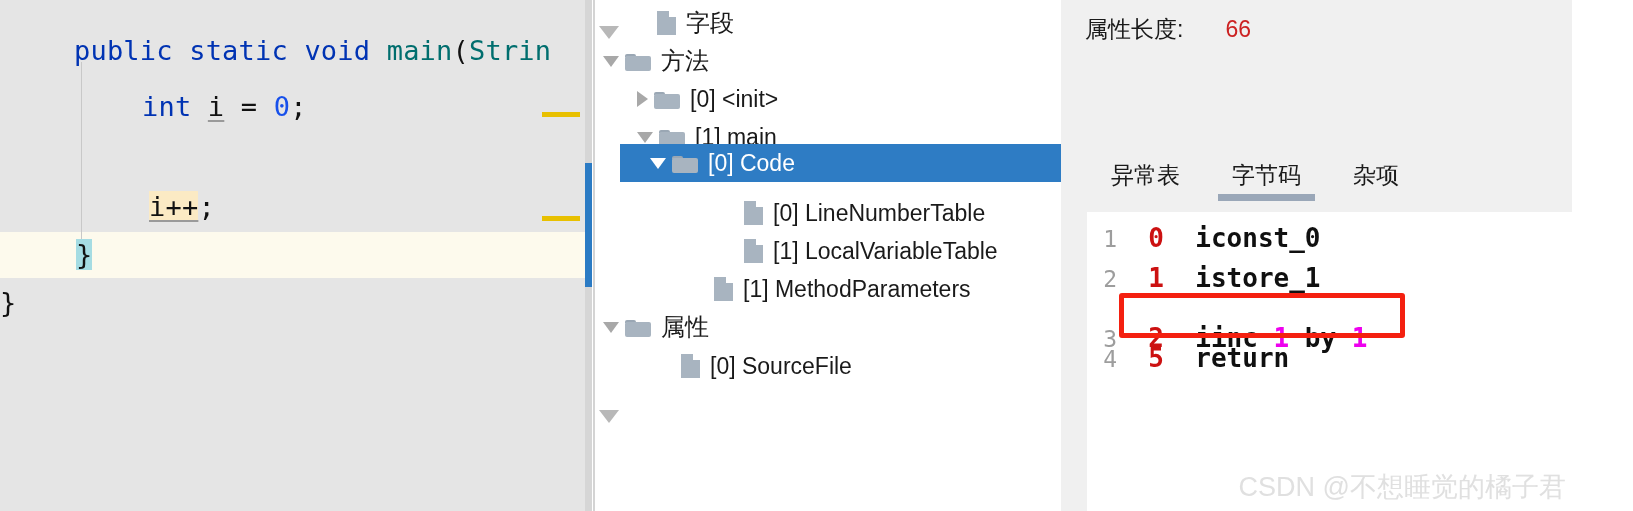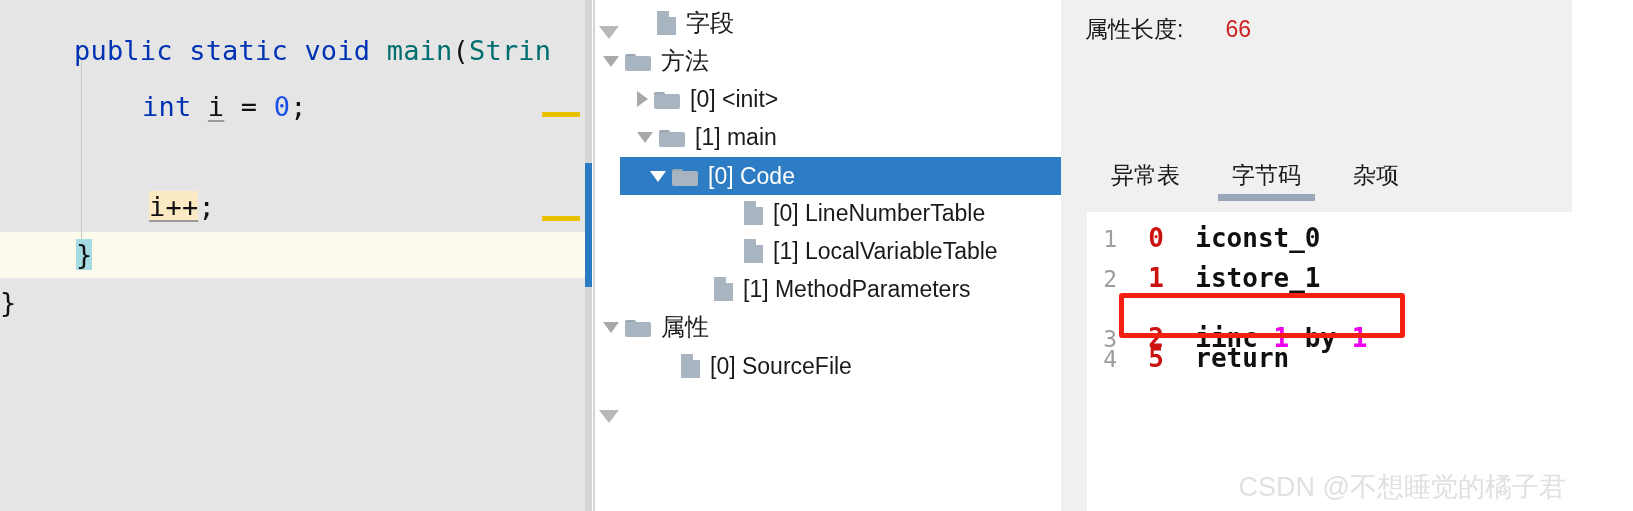--- a/index.html
+++ b/index.html
@@ -323,21 +323,21 @@
           <span class="tree-arrow collapsed"></span>
           <span class="icon-folder"></span>
           <span class="tree-label">[0] &lt;init&gt;</span>
         </div>
         <div class="tree-row" style="top: 118px;">
           <span style="display: inline-block; flex: 0 0 auto; width: 38px;"></span>
           <span class="tree-arrow"></span>
           <span class="icon-folder"></span>
           <span class="tree-label">[1] main</span>
         </div>
-        <div class="tree-row selected" style="top: 157px;">
+        <div class="tree-row selected" style="top: 144px;">
           <span style="display: inline-block; flex: 0 0 auto; width: 30px;"></span>
           <span class="tree-arrow"></span>
           <span class="icon-folder"></span>
           <span class="tree-label">[0] Code</span>
         </div>
         <div class="tree-row" style="top: 194px;">
           <span style="display: inline-block; flex: 0 0 auto; width: 123px;"></span>
           <span class="tree-arrow hidden"></span>
           <span class="icon-doc"></span>
           <span class="tree-label">[0] LineNumberTable</span>

